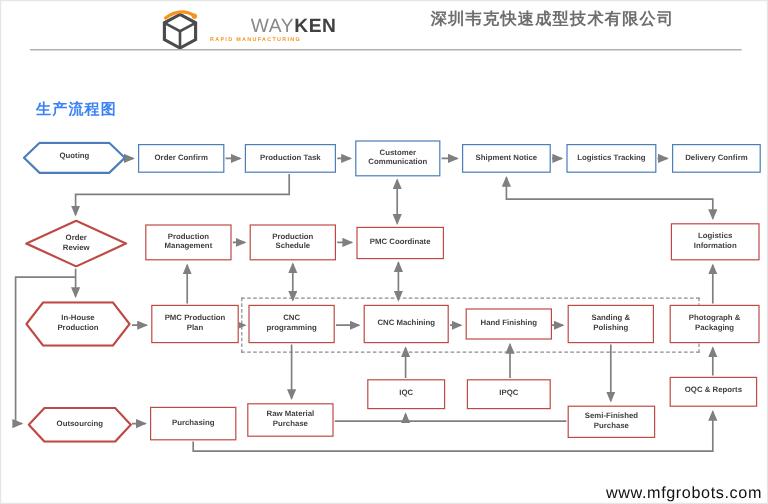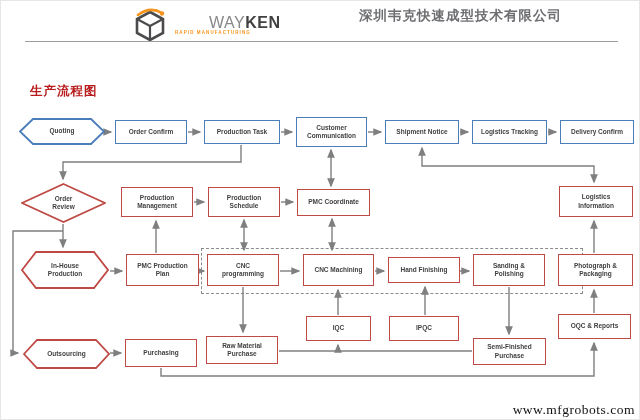--- a/index.html
+++ b/index.html
@@ -10,36 +10,36 @@
   #logo-icon{position:absolute;left:0;top:1px;}
   #brand{position:absolute;left:42px;top:7px;font-size:16px;letter-spacing:.5px;color:#87888a;margin-left:35px;}
   #brand b{color:#414042;}
   #tagline{position:absolute;left:43px;top:23px;font-size:4.5px;letter-spacing:1.1px;color:#f7941e;font-weight:bold;}
   #company{position:absolute;left:322px;top:6px;width:300px;margin-left:36px;}
   #company-cn{font-size:13.5px;font-weight:bold;color:#6d6e71;letter-spacing:1px;}
   #company-en{font-size:8px;color:#8a8c8e;margin-top:2px;letter-spacing:.2px;}
   #header-rule{position:absolute;left:24px;top:40px;width:593px;height:0;border-top:1.5px solid #9d9d9d;}
   
   #title-en{position:absolute;left:30px;top:64px;font-size:13.5px;font-weight:bold;color:#3f3f3f;}
-  #title-cn{position:absolute;left:29px;top:82px;font-size:12.5px;font-weight:bold;color:#b91c1c;letter-spacing:1px;}
+  #title-cn{position:absolute;left:29px;top:82px;font-size:12.5px;font-weight:bold;color:#3b82f6;letter-spacing:1px;}
   
   #flow{position:absolute;left:0;top:0;width:640px;height:420px;}
   #connectors{position:absolute;left:0;top:0;z-index:1;}
   .node{position:absolute;z-index:2;display:flex;align-items:center;justify-content:center;
         text-align:center;font-size:6.5px;font-weight:bold;color:#3f3f3f;line-height:1.3;
         background:#fff;box-sizing:border-box;}
   .rect-b{border:1.6px solid var(--blue);}
   .rect-r{border:1.6px solid var(--red);}
   .shape{background:transparent;border:none;}
   .shape svg{position:absolute;left:0;top:0;}
   .shape span{position:relative;z-index:1;}
   .pad{padding:0 9px;}
   #dashed-box{position:absolute;left:200px;top:247px;width:382px;height:46px;
               border:1.6px dashed #8c8c8c;z-index:0;box-sizing:border-box;background:transparent;}
-  #watermark{position:absolute;right:4px;bottom:1px;font-family:Liberation Serif, serif;
+  #watermark{position:absolute;right:4px;bottom:1px;font-family:Liberation Sans, sans-serif;
              font-size:13.5px;color:#111;letter-spacing:.5px;z-index:3;}
   
   #n-quoting{left:18px;top:117px;width:86px;height:27px;}
   #n-order-confirm{left:114px;top:119px;width:72px;height:24px;}
   #n-production-task{left:203px;top:119px;width:76px;height:24px;}
   #n-customer-communication{left:295px;top:116px;width:71px;height:30px;}
   #n-shipment-notice{left:384px;top:119px;width:74px;height:24px;}
   #n-logistics-tracking{left:471px;top:119px;width:75px;height:24px;}
   #n-delivery-confirm{left:559px;top:119px;width:74px;height:24px;}
   #n-order-review{left:20px;top:182px;width:85px;height:40px;}

